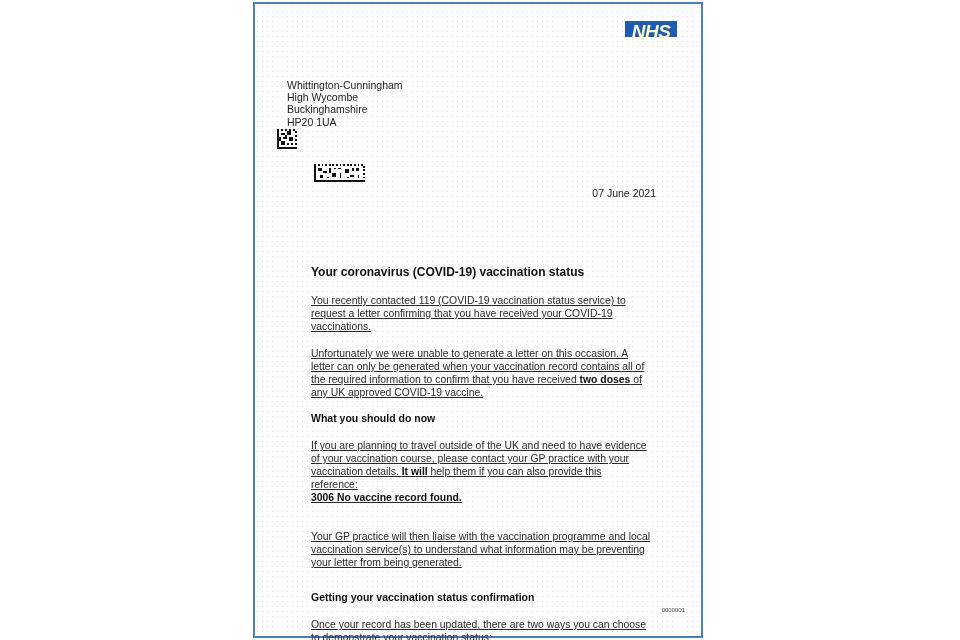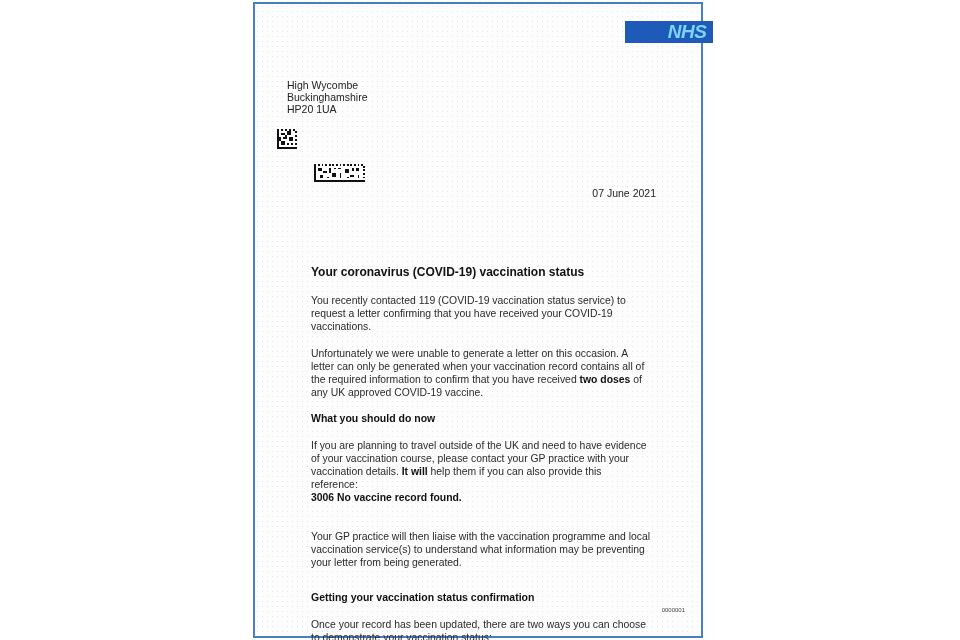--- a/index.html
+++ b/index.html
@@ -25,30 +25,29 @@
       background-color: #fdfdfd;
       background-image: radial-gradient(#e4e6ea 0.6px, transparent 0.7px);
       background-size: 5px 5px;
       box-sizing: content-box;
     }
     .nhs-logo {
       position: absolute;
       left: 370px;
       top: 17px;
       width: 52px;
-      height: 22px;
+      height: 16px;
       background: #1e5bb8;
-      color: #7dd3fc;
+      color: #fef9c3;
       font-weight: bold;
       font-style: italic;
       font-size: 19px;
       line-height: 22px;
       text-align: center;
       letter-spacing: -0.5px;
-      padding-left: 36px;
     }
     .address {
       position: absolute;
       left: 32px;
       top: 75px;
       font-size: 10.5px;
       line-height: 12.2px;
       color: #222;
     }
     .address div { white-space: nowrap; }
@@ -83,21 +82,21 @@
       line-height: 13px;
       color: #2a2a2a;
     }
     .title {
       font-size: 12px;
       font-weight: bold;
       color: #111;
       margin: 0 0 14px 0;
       line-height: 16px;
     }
-    .para { margin: 14px 0 10px 0; }
+    .para { margin: 14px 0 10px 0; text-decoration: underline; }
     .section-heading {
       font-weight: bold;
       font-size: 10.5px;
       color: #111;
       margin: 13px 0 6px 0;
     }
     b { color: #111; }
     .gap { height: 12px; }
     .footer-code {
       position: absolute;
@@ -107,20 +106,21 @@
       color: #444;
     }
   </style>
 </head>
 <body>
 
 <div class="page">
   <div class="nhs-logo">NHS</div>
 
   <div class="address">
+    <div>Whittington-Cunningham</div>
     <div>High Wycombe</div>
     <div>Buckinghamshire</div>
     <div>HP20 1UA</div>
   </div>
 
   <svg class="barcode-square" viewBox="0 0 10 10" shape-rendering="crispEdges">
     <rect x="0" y="0" width="10" height="10" fill="#fff"></rect>
     <g fill="#111">
       <rect x="0" y="0" width="1" height="10"></rect>
       <rect x="0" y="9" width="10" height="1"></rect>

